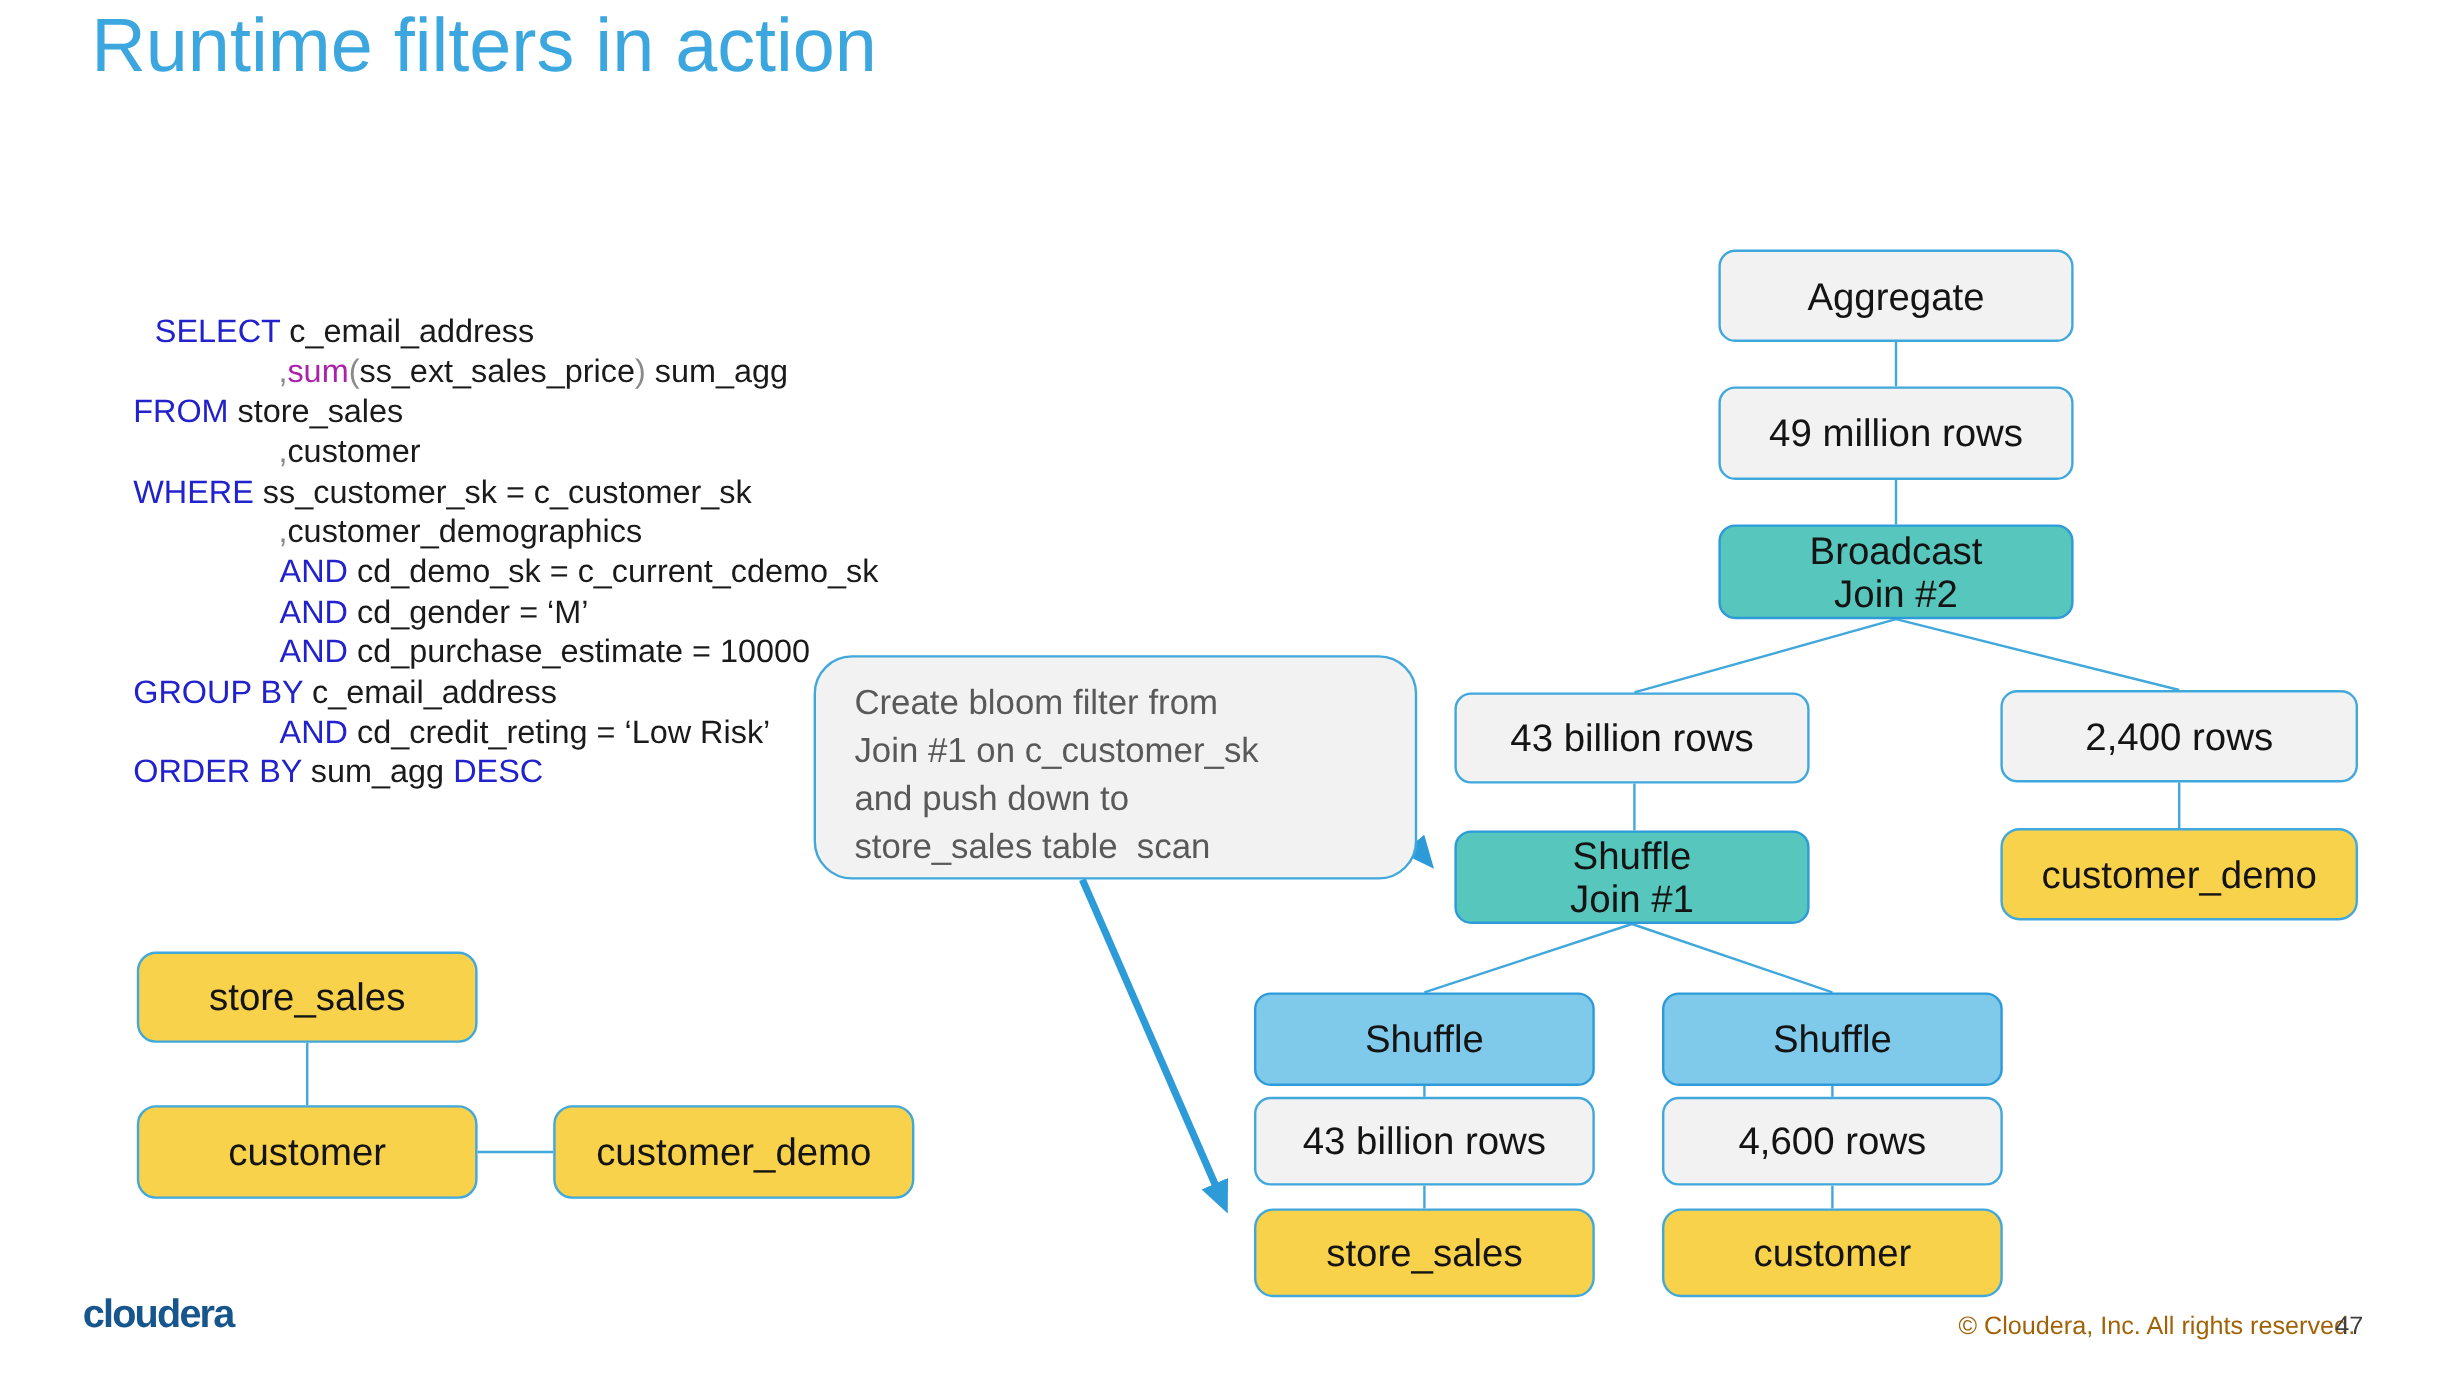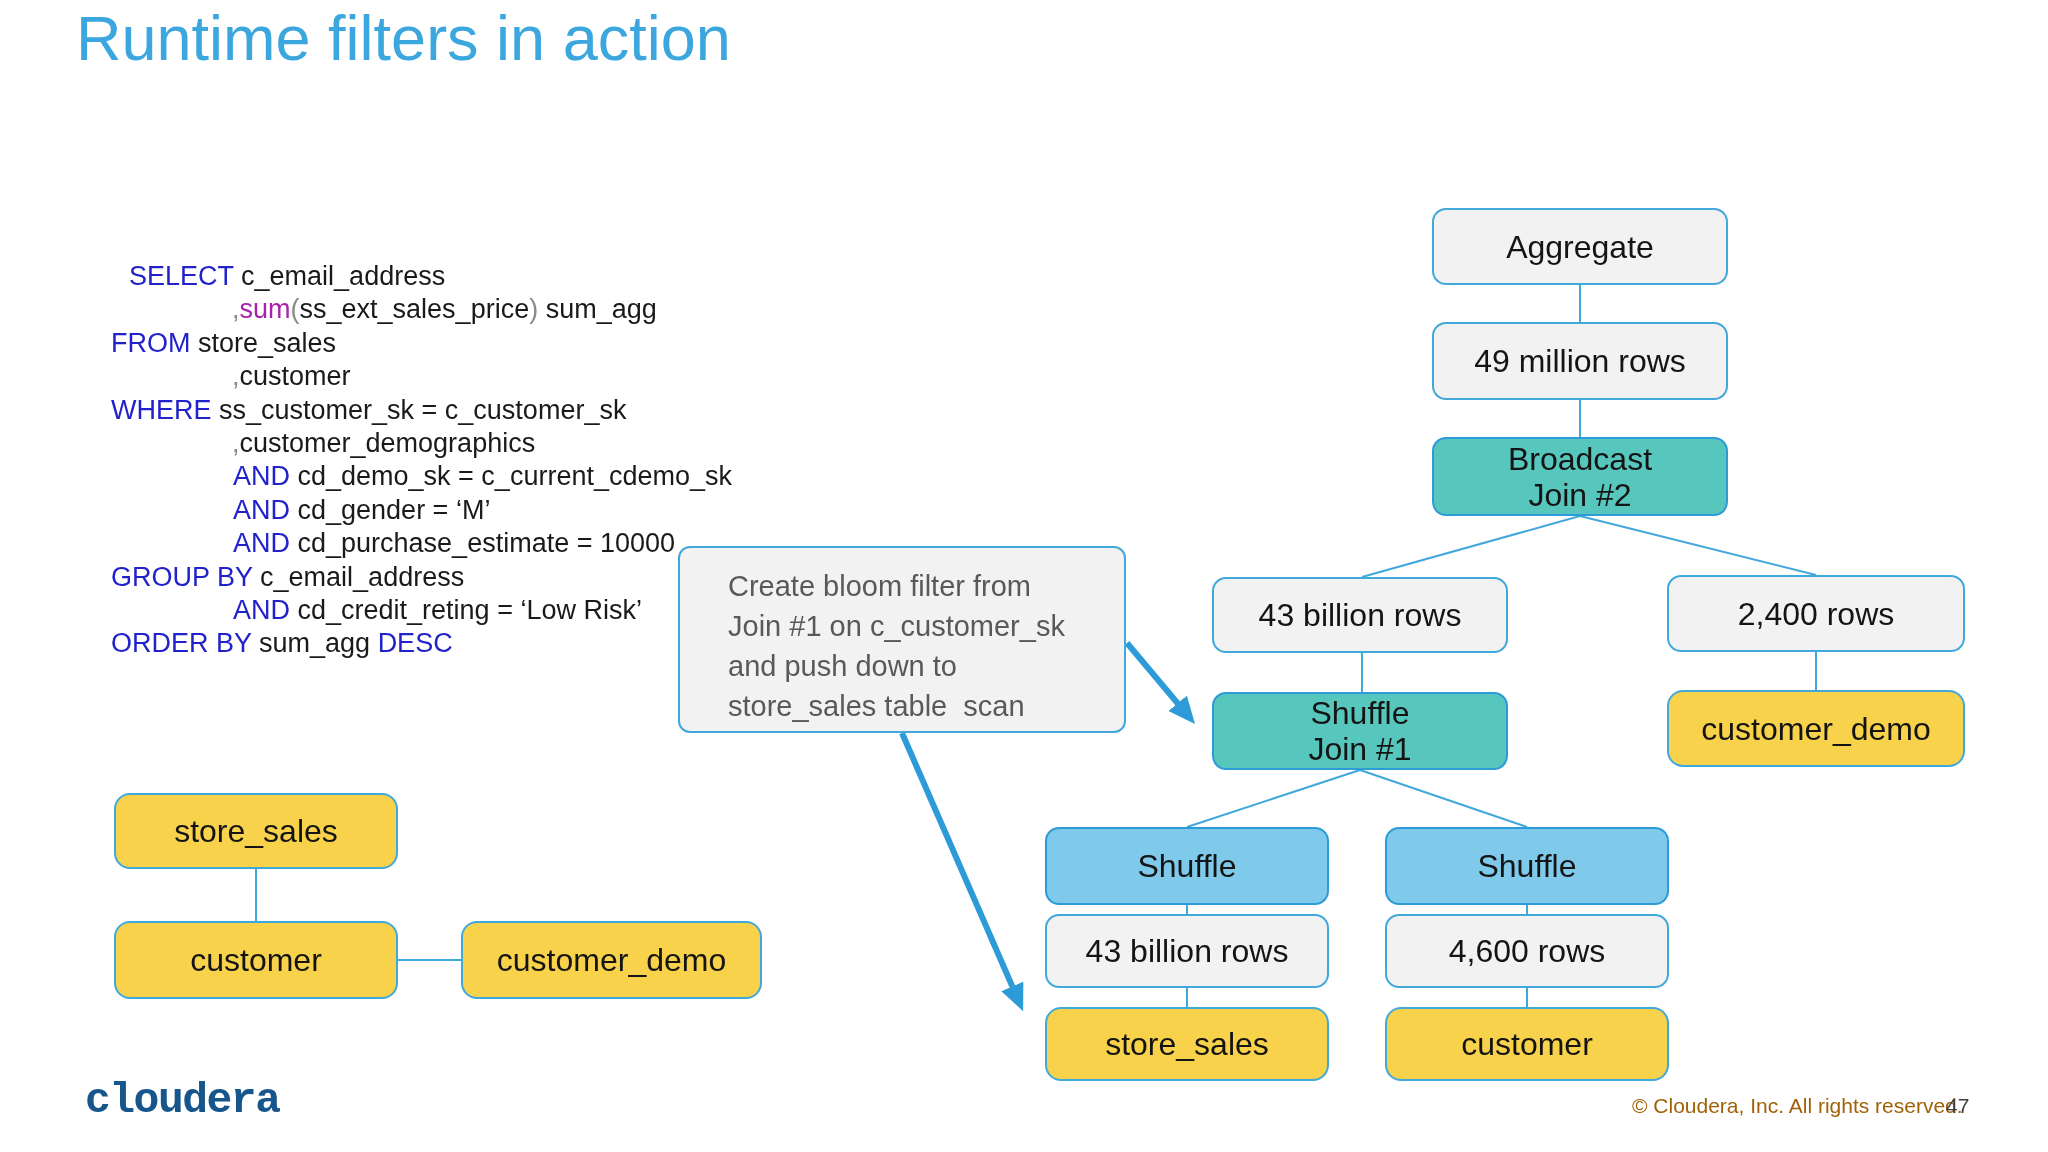--- a/index.html
+++ b/index.html
@@ -35,42 +35,41 @@
     font-size:32px; color:#141414; text-align:center;
     white-space:pre-line; line-height:36px;
     background:var(--node-gray,#F2F2F3);
   }
   .node.teal  { background:var(--node-teal,#57C6BC); border-color:var(--arrow-blue,#2E9BD9); border-width:2.5px; }
   .node.blue  { background:var(--node-blue,#7FC9EB); border-color:var(--arrow-blue,#2E9BD9); border-width:2.5px; }
   .node.yellow{ background:var(--node-yellow,#F8D24B); border-radius:16px; }
 
   
   .callout {
-    position:absolute; left:678px; top:546px; width:448px; height:187px;
+    position:absolute; left:678px; top:546px; width:503px; height:187px;
     box-sizing:border-box; background:var(--node-gray,#F2F2F3);
-    border:2.5px solid var(--line-blue,#41A8DC); border-radius:12px;
-    padding:18px 0 0 48px;
+    border:2.5px solid var(--line-blue,#41A8DC); border-radius:32px;
+    padding:18px 0 0 32px;
   }
   .callout p {
     margin:0; font-size:29px; line-height:40px; color:var(--callout-gray,#595959);
     white-space:pre-wrap;
   }
 
   
   svg.wires { position:absolute; left:0; top:0; width:2048px; height:1152px; pointer-events:none; }
   .connector { stroke:var(--line-blue,#41A8DC); stroke-width:2; fill:none; }
   .arrow { stroke:var(--arrow-blue,#2E9BD9); stroke-width:6; fill:none; }
   .ah { fill:var(--arrow-blue,#2E9BD9); }
 
   
   .logo {
-    position:absolute; left:85px; top:1076px;
-    font-size:43px; font-weight:bold; letter-spacing:-1.5px;
+    position:absolute; left:69px; top:1076px;
+    font-size:33px; font-weight:bold; letter-spacing:-1.5px;
     color:var(--logo-navy,#17568C);
-    font-family:Liberation Mono, monospace;
   }
   .copyright { position:absolute; left:1632px; top:1094px; font-size:21px; color:#a16207; }
   .pagenum   { position:absolute; left:1946px; top:1094px; font-size:21px; color:#3f3f3f; }
 </style>
 </head>
 <body>
 
 <div class="slide">
 
   <h1 class="title">Runtime filters in action</h1>

